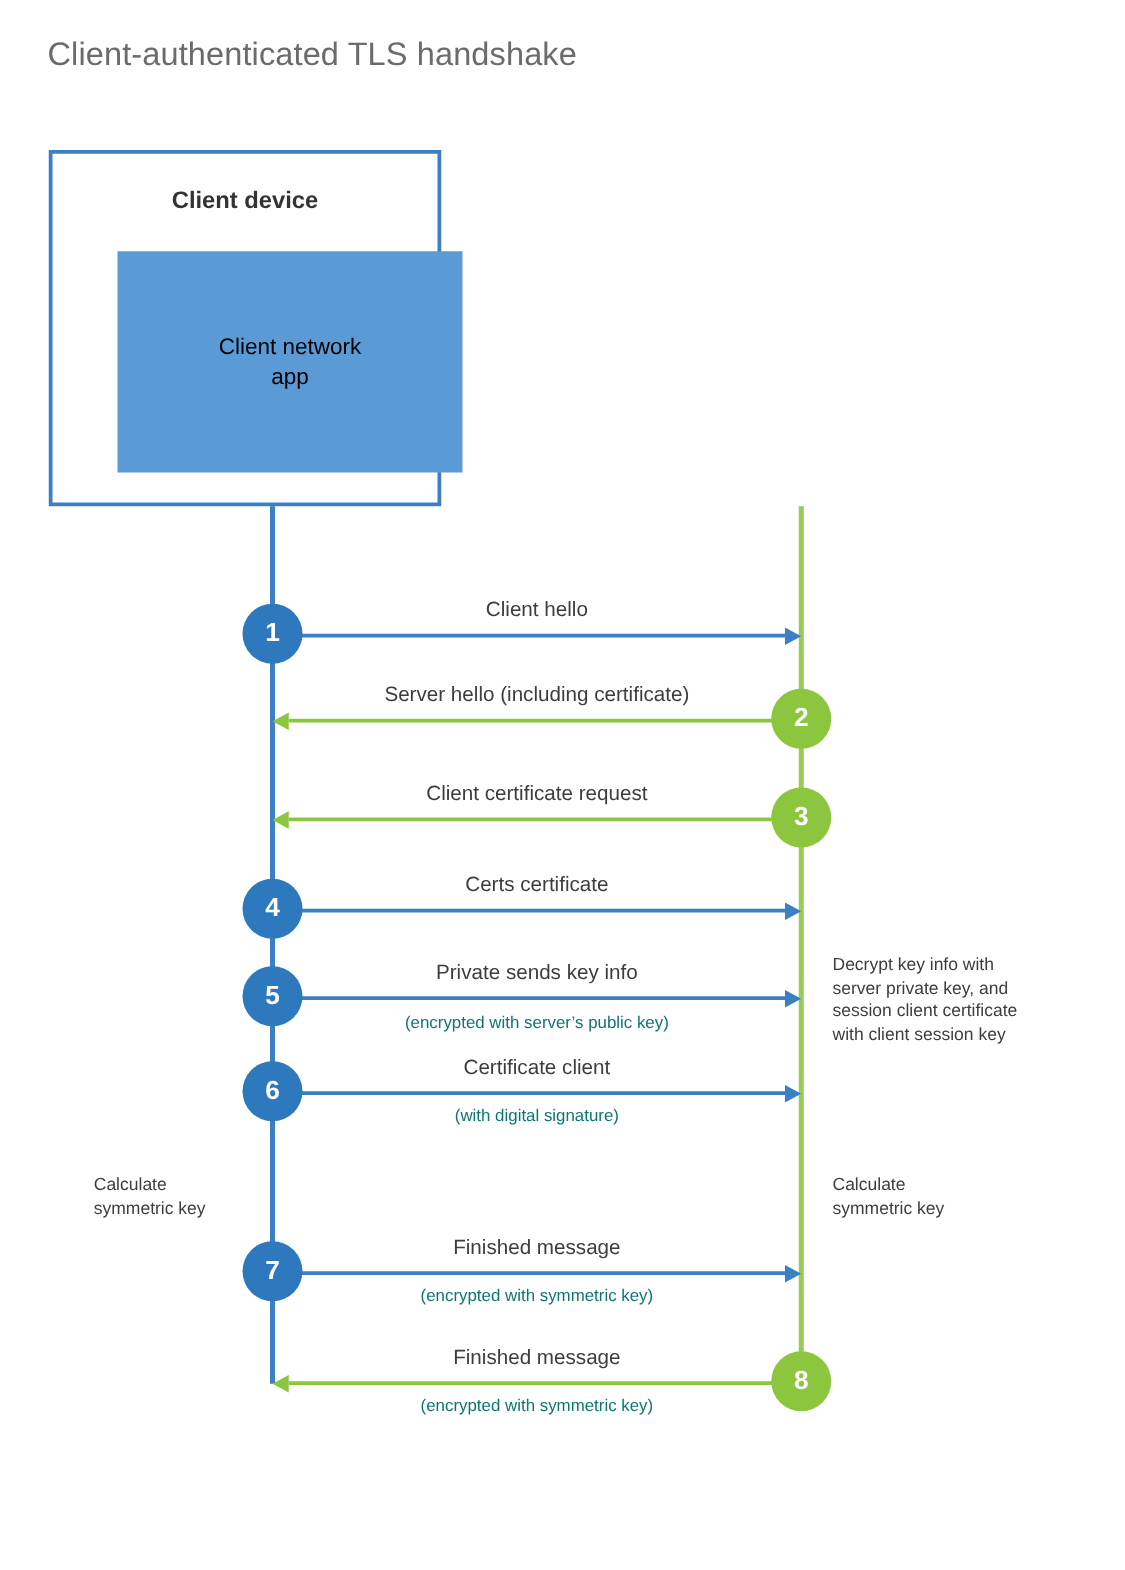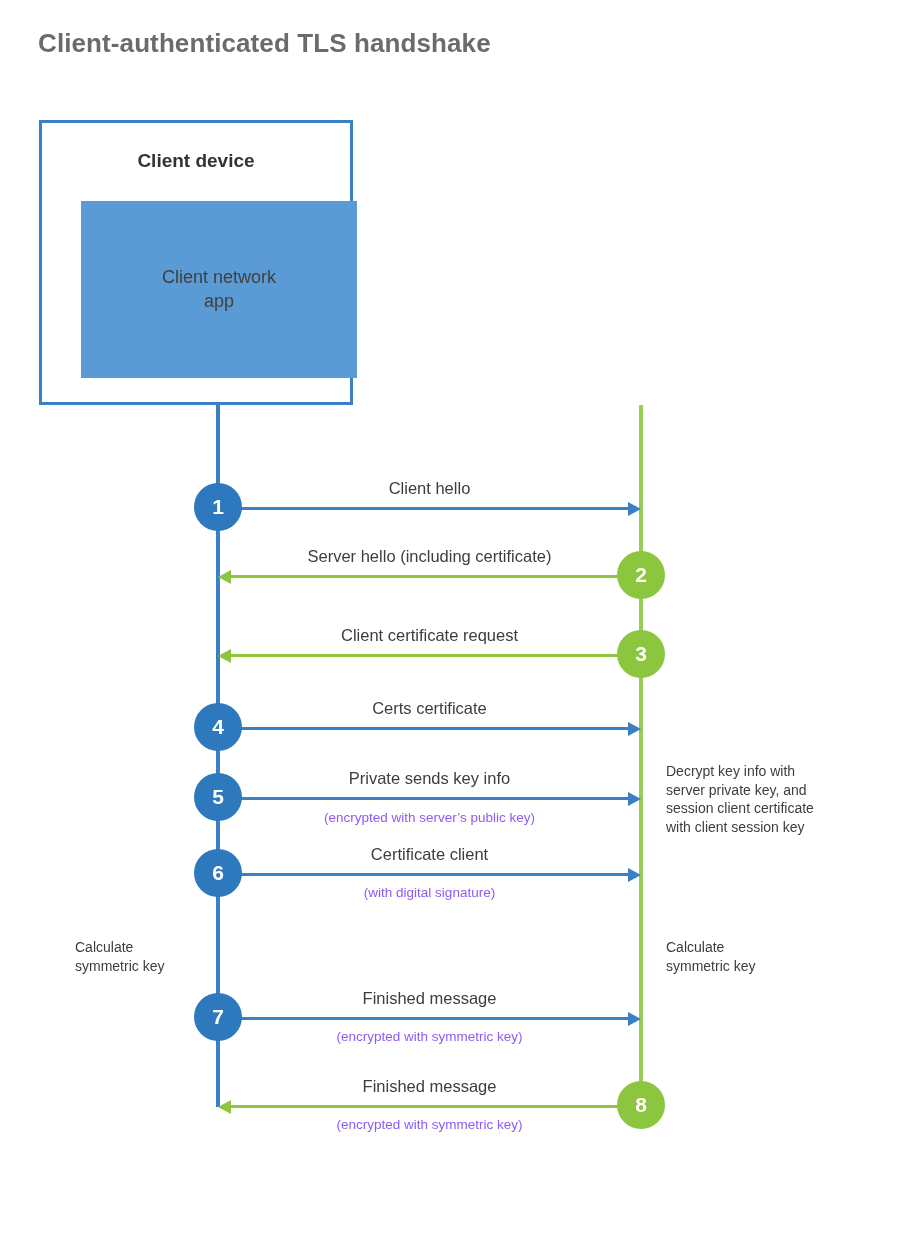--- a/index.html
+++ b/index.html
@@ -5,37 +5,37 @@
   html,body{margin:0;padding:0;}
   body{
     width:900px;height:1256px;background:#ffffff;
     font-family:"Liberation Sans", sans-serif;
     color:#404040;position:relative;overflow:hidden;
   }
   #diagram-root{position:absolute;inset:0;}
 
   .title{
     position:absolute;left:38px;top:28px;
-    font-size:26px;font-weight:700;color:#6b6b6b;
+    font-size:26px;font-weight:400;color:#6b6b6b;
     letter-spacing:.1px;white-space:nowrap;
   }
 
   
   .entity-box{position:absolute;background:#ffffff;box-sizing:border-box;}
   #client-box{left:39px;top:120px;width:314px;height:285px;border:3px solid #3b7fc4;}
   #server-box{left:430px;top:120px;width:423px;height:285px;border:3px solid #97cc55;}
 
   .entity-title{
     position:absolute;left:0;right:0;top:27px;text-align:center;
     font-size:19px;font-weight:bold;color:#333333;
   }
 
   #client-app{
-    position:absolute;left:39px;top:78px;width:276px;height:177px;
-    background:#5b9bd5;color:#404040;font-size:18px;
+    position:absolute;left:52px;top:78px;width:276px;height:177px;
+    background:#5b9bd5;color:#000000;font-size:18px;
     display:flex;align-items:center;justify-content:center;text-align:center;
     line-height:1.32;
   }
 
   .server-item{
     position:absolute;left:42px;width:338px;height:48px;
     background:#a9d472;color:#ffffff;font-size:18px;
     display:flex;align-items:center;justify-content:center;
   }
   #server-item-0{top:78px;}
@@ -54,21 +54,21 @@
   .msg-line.green{background:#8cc63f;}
   .arrowhead{position:absolute;width:0;height:0;top:-5.5px;}
   .arrowhead.right.blue{border-top:7px solid transparent;border-bottom:7px solid transparent;border-left:13px solid #3b7fc4;}
   .arrowhead.left.green{border-top:7px solid transparent;border-bottom:7px solid transparent;border-right:13px solid #8cc63f;}
 
   .msg-label{
     position:absolute;text-align:center;font-size:16.5px;color:#3d3d3d;
     white-space:nowrap;left:0;width:100%;
   }
   .msg-sub{
-    position:absolute;text-align:center;font-size:13.5px;color:#8b5cf6;
+    position:absolute;text-align:center;font-size:13.5px;color:#0f766e;
     white-space:nowrap;left:0;width:100%;
   }
 
   
   .step-badge{
     position:absolute;width:48px;height:48px;border-radius:50%;
     display:flex;align-items:center;justify-content:center;
     color:#ffffff;font-size:21px;font-weight:bold;
   }
   .step-badge.blue{background:#2e79bd;}

